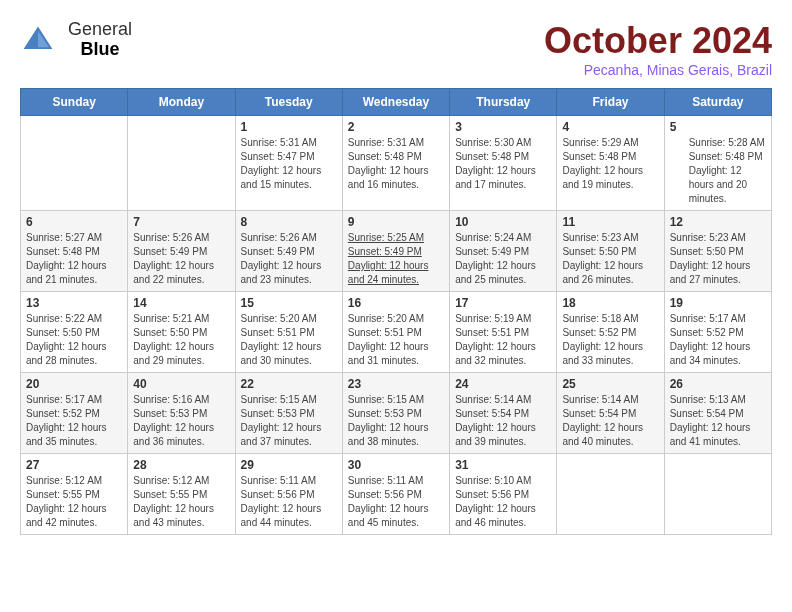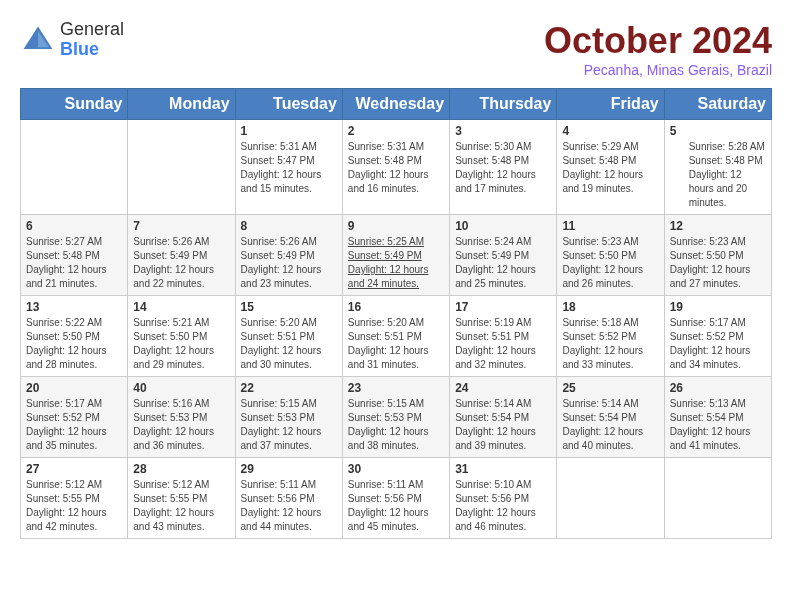--- a/index.html
+++ b/index.html
@@ -12,29 +12,29 @@
     }
     .header {
       display: flex;
       justify-content: space-between;
       align-items: flex-start;
       margin-bottom: 10px;
     }
     .logo {
       display: flex;
       align-items: center;
-      gap: 4px;
+      gap: 12px;
     }
     .logo-text {
       font-size: 18px;
       color: #333;
       line-height: 1.1;
     }
     .logo-text .general { display: block; }
-    .logo-text .blue { display: block; color: #3b82f6; font-weight: bold; }
+    .logo-text .blue { display: block; color: #000000; font-weight: bold; text-align: center; }
     .logo-icon {
       width: 36px;
       height: 36px;
     }
     .title-block {
       text-align: right;
     }
     .month-title {
       font-size: 36px;
       font-weight: bold;
@@ -45,23 +45,23 @@
       color: #8b5cf6;
     }
     .calendar {
       width: 100%;
       border-collapse: collapse;
       font-size: 11px;
     }
     .calendar th {
       background-color: #4a7fc1;
       color: white;
-      text-align: right;
+      text-align: center;
       padding: 6px 5px;
-      font-size: 16px;
+      font-size: 12px;
       border: 1px solid #3a6fa0;
       margin-left: 24px;
     }
     .calendar td {
       border: 1px solid #ccc;
       vertical-align: top;
       padding: 4px 5px;
       width: 107px;
       min-height: 70px;
       background: #fff;

